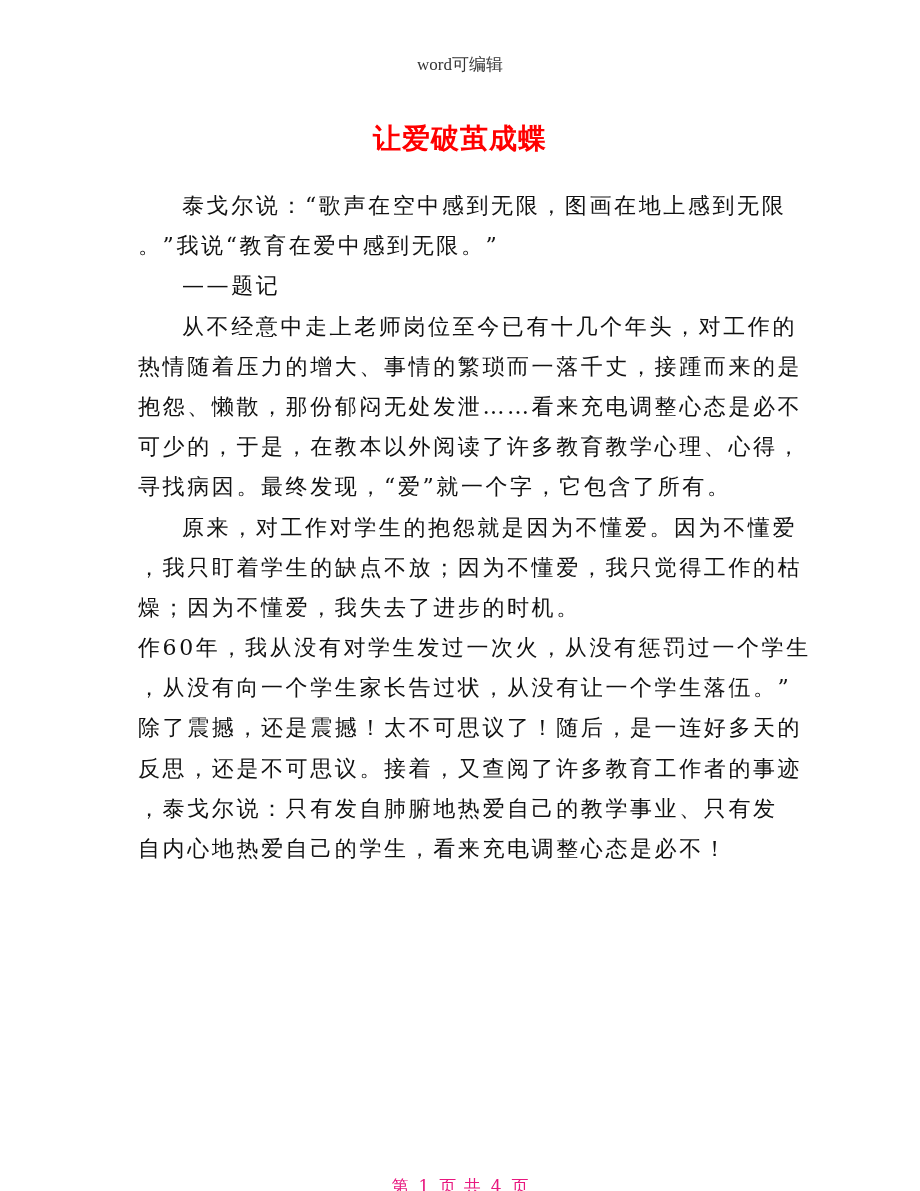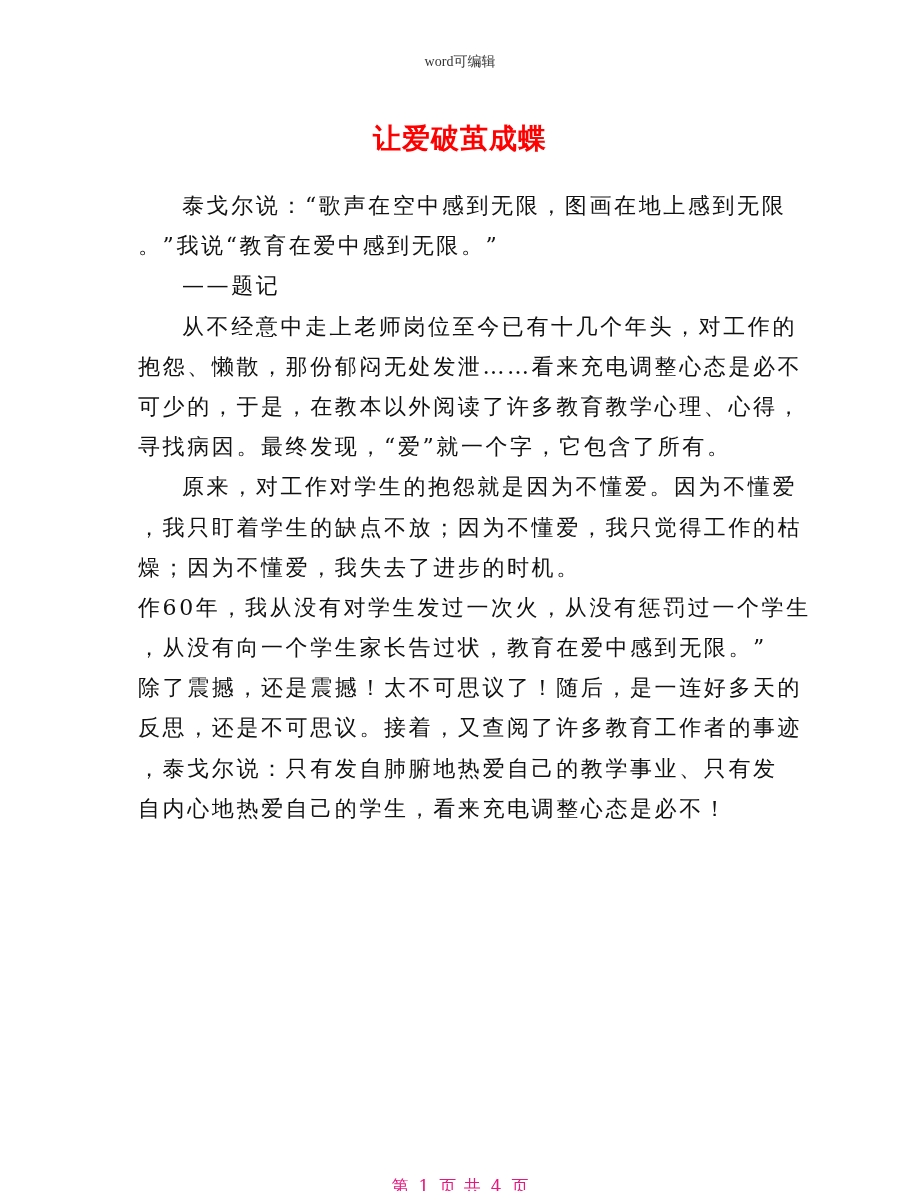--- a/index.html
+++ b/index.html
@@ -14,21 +14,21 @@
       overflow: hidden;
       font-family: "DejaVu Serif", "Liberation Serif", serif;
       color: #111111;
     }
     .header-note {
       position: absolute;
       top: 53px;
       left: 0;
       width: 920px;
       text-align: center;
-      font-size: 14px;
+      font-size: 17px;
       color: #333333;
       font-family: "Liberation Serif", "DejaVu Serif", serif;
     }
     .doc-title {
       position: absolute;
       top: 120px;
       left: 0;
       width: 920px;
       text-align: center;
       font-size: 28px;
@@ -74,28 +74,29 @@
 
 <div class="header-note">word可编辑</div>
 
 <div class="doc-title">让爱破茧成蝶</div>
 
 <div class="body-text">
   <div class="line indent">泰戈尔说：“歌声在空中感到无限，图画在地上感到无限</div>
   <div class="line">。”我说“教育在爱中感到无限。”</div>
   <div class="line indent">——题记</div>
   <div class="line indent">从不经意中走上老师岗位至今已有十几个年头，对工作的</div>
+  <div class="line">热情随着压力的增大、事情的繁琐而一落千丈，接踵而来的是</div>
   <div class="line">抱怨、懒散，那份郁闷无处发泄……看来充电调整心态是必不</div>
   <div class="line">可少的，于是，在教本以外阅读了许多教育教学心理、心得，</div>
   <div class="line">寻找病因。最终发现，“爱”就一个字，它包含了所有。</div>
   <div class="line indent">原来，对工作对学生的抱怨就是因为不懂爱。因为不懂爱</div>
   <div class="line">，我只盯着学生的缺点不放；因为不懂爱，我只觉得工作的枯</div>
   <div class="line">燥；因为不懂爱，我失去了进步的时机。</div>
   <div class="line">作60年，我从没有对学生发过一次火，从没有惩罚过一个学生</div>
-  <div class="line">，从没有向一个学生家长告过状，教育在爱中感到无限。”</div>
+  <div class="line">，从没有向一个学生家长告过状，从没有让一个学生落伍。”</div>
   <div class="line">除了震撼，还是震撼！太不可思议了！随后，是一连好多天的</div>
   <div class="line">反思，还是不可思议。接着，又查阅了许多教育工作者的事迹</div>
   <div class="line">，泰戈尔说：只有发自肺腑地热爱自己的教学事业、只有发</div>
   <div class="line">自内心地热爱自己的学生，看来充电调整心态是必不！</div>
 </div>
 
 <div class="page-footer">
   <span>第</span><span>1</span><span>页 共</span><span>4</span><span>页</span>
 </div>
 

